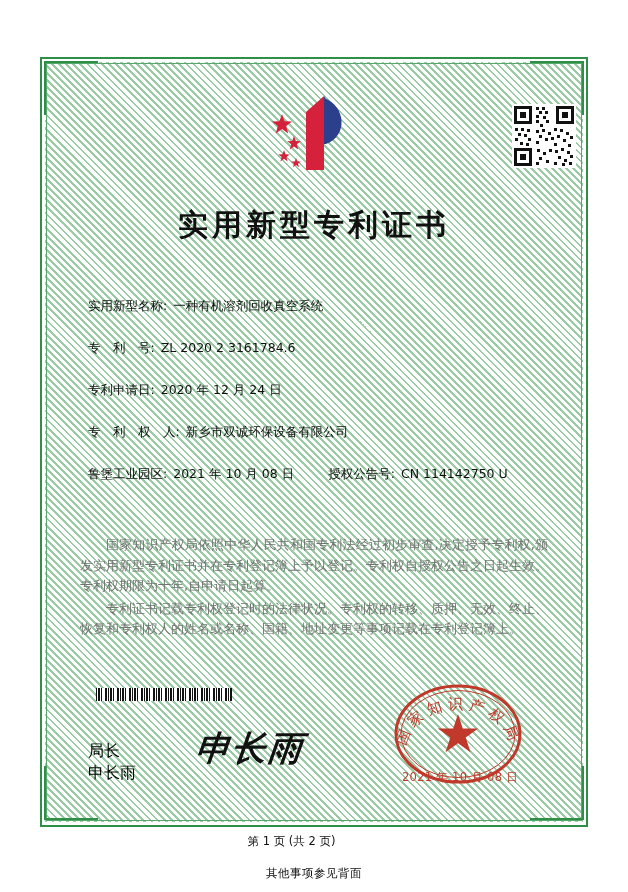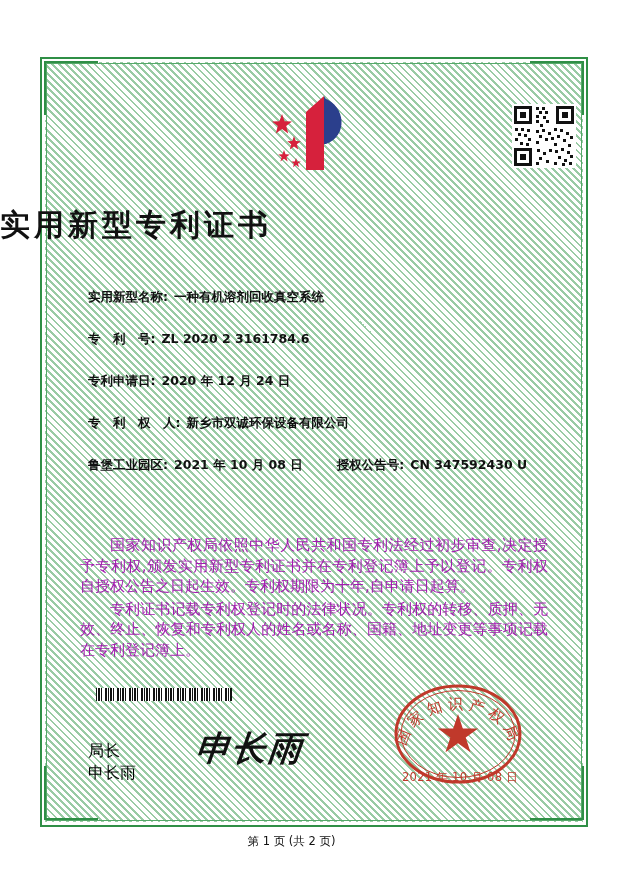--- a/index.html
+++ b/index.html
@@ -81,33 +81,33 @@
     position: absolute;
     left: 512px; top: 104px;
     width: 64px; height: 64px;
   }
 
   
   .title {
     position: absolute;
     left: 0; top: 205px;
     width: 628px;
+    text-align: center;
     font-family: "DejaVu Serif", "Liberation Serif", serif;
     font-weight: bold;
     font-size: 30px;
     letter-spacing: 4px;
     color: #111;
   }
 
   
   .fields {
     position: absolute;
-    left: 88px; top: 280px;
+    left: 88px; top: 289px;
     width: 460px;
-    font-weight: bold;
   }
   .field-row {
     display: flex;
     align-items: baseline;
     font-size: 12.5px;
     line-height: 17px;
     margin-bottom: 17px;
     color: #111;
   }
   .field-label {
@@ -122,23 +122,23 @@
   .field-row.split .field-value {
     flex: 0 0 auto;
     margin-right: 34px;
   }
 
   
   .paras {
     position: absolute;
     left: 80px; top: 535px;
     width: 468px;
-    font-size: 15px;
+    font-size: 13px;
     line-height: 20.5px;
-    color: #a21caf;
+    color: #737373;
     text-align: justify;
   }
   .para { text-indent: 2em; margin: 0 0 2px 0; }
 
   
   .barcode {
     position: absolute;
     left: 96px; top: 688px;
     width: 136px; height: 13px;
     background: repeating-linear-gradient(
@@ -310,21 +310,21 @@
       <span class="field-value">2020 年 12 月 24 日</span>
     </div>
     <div class="field-row">
       <span class="field-label">专　利　权　人:</span>
       <span class="field-value">新乡市双诚环保设备有限公司</span>
     </div>
     <div class="field-row split" style="margin-top:6px;">
       <span class="field-label">鲁堡工业园区:</span>
       <span class="field-value">2021 年 10 月 08 日</span>
       <span class="field-label">授权公告号:</span>
-      <span class="field-value">CN 347592430 U</span>
+      <span class="field-value">CN 114142750 U</span>
     </div>
   </div>
 
   <div class="paras">
     <p class="para">国家知识产权局依照中华人民共和国专利法经过初步审查,决定授予专利权,颁发实用新型专利证书并在专利登记簿上予以登记。专利权自授权公告之日起生效。专利权期限为十年,自申请日起算。</p>
     <p class="para">专利证书记载专利权登记时的法律状况。专利权的转移、质押、无效、终止、恢复和专利权人的姓名或名称、国籍、地址变更等事项记载在专利登记簿上。</p>
   </div>
 
   <div class="barcode"></div>
 
@@ -341,14 +341,15 @@
       <polygon fill="#c0392b" points="70,32 74.8,46.6 90.2,46.6 77.7,55.6 82.5,70.2 70,61.2 57.5,70.2 62.3,55.6 49.8,46.6 65.2,46.6"></polygon>
       <path id="sealArc" d="M 20 56 A 52 40 0 0 1 120 56" fill="none"></path>
       <text font-family="'DejaVu Serif','Liberation Serif',serif" font-size="15" fill="#c0392b" letter-spacing="5">
         <textPath href="#sealArc" startOffset="50%" text-anchor="middle">国家知识产权局</textPath>
       </text>
     </svg>
   </div>
   <div class="seal-date">2021 年 10 月 08 日</div>
 
   <div class="page-foot">第 1 页 (共 2 页)</div>
+  <div class="bottom-note">其他事项参见背面</div>
 
 </div>
 
 </body></html>

